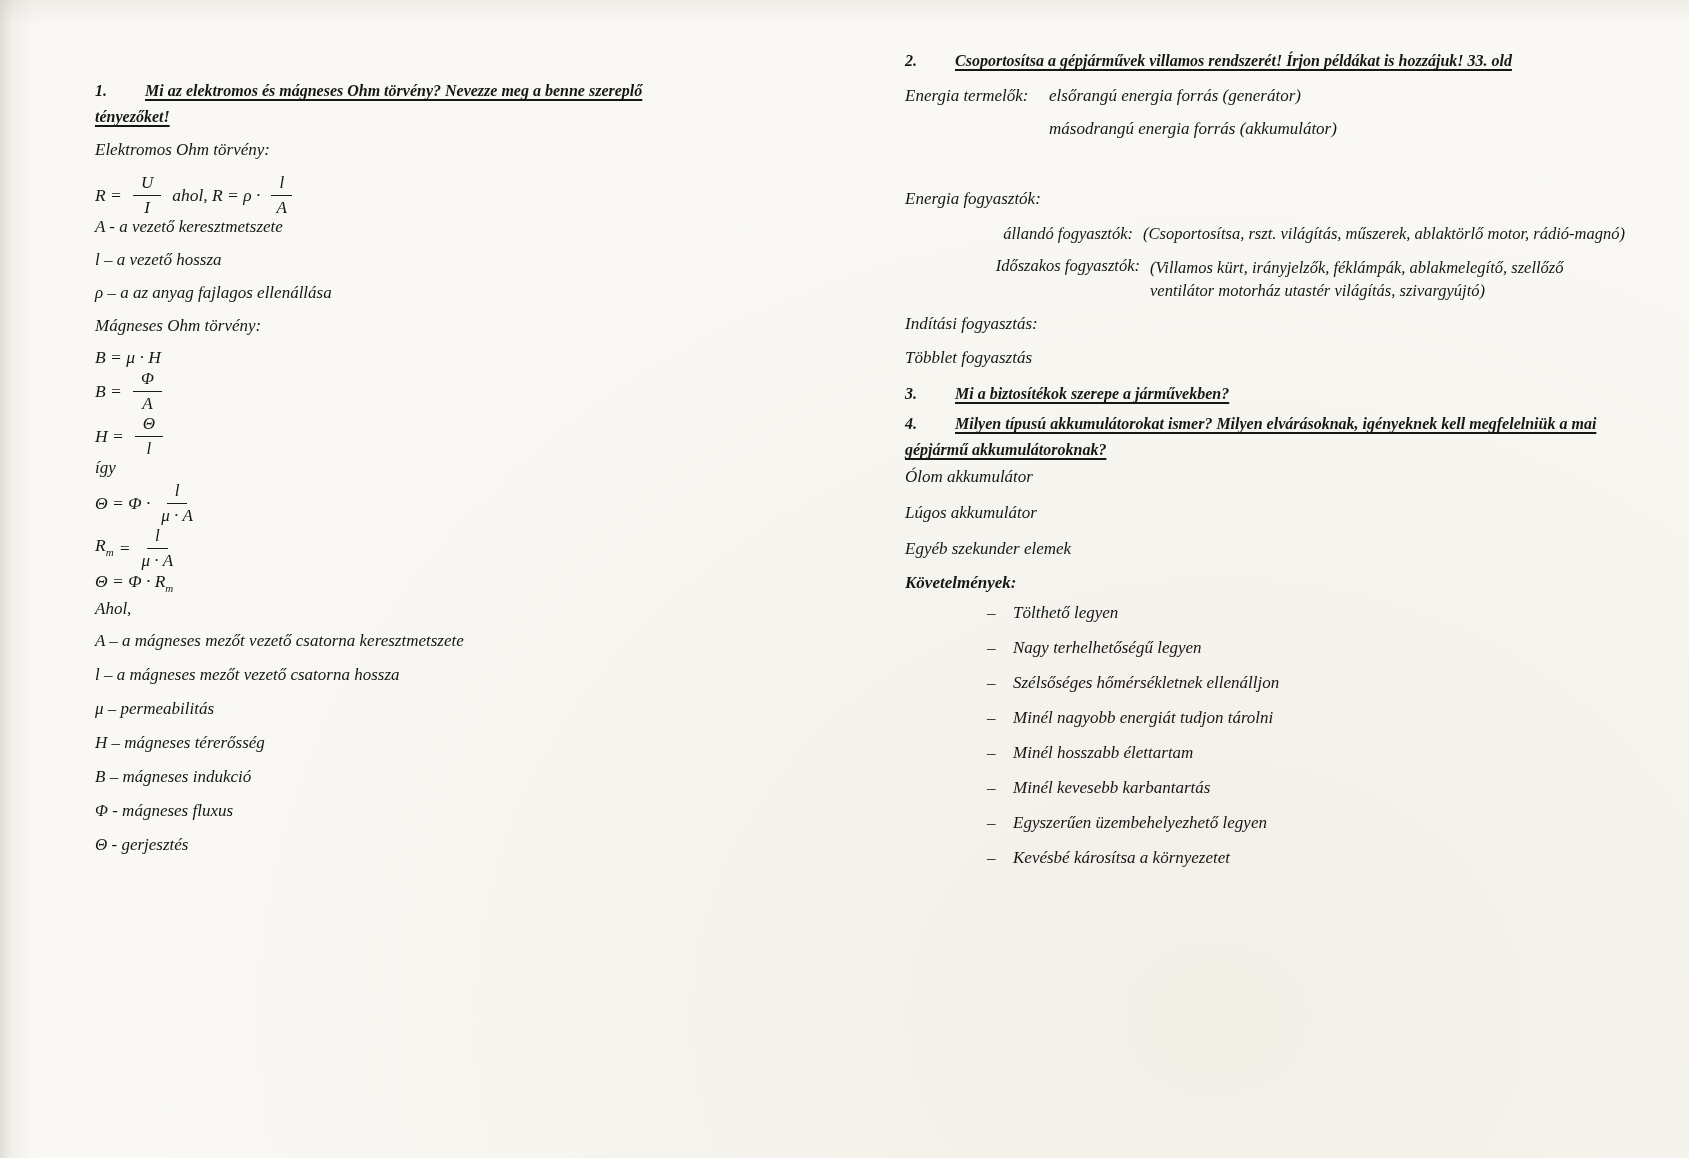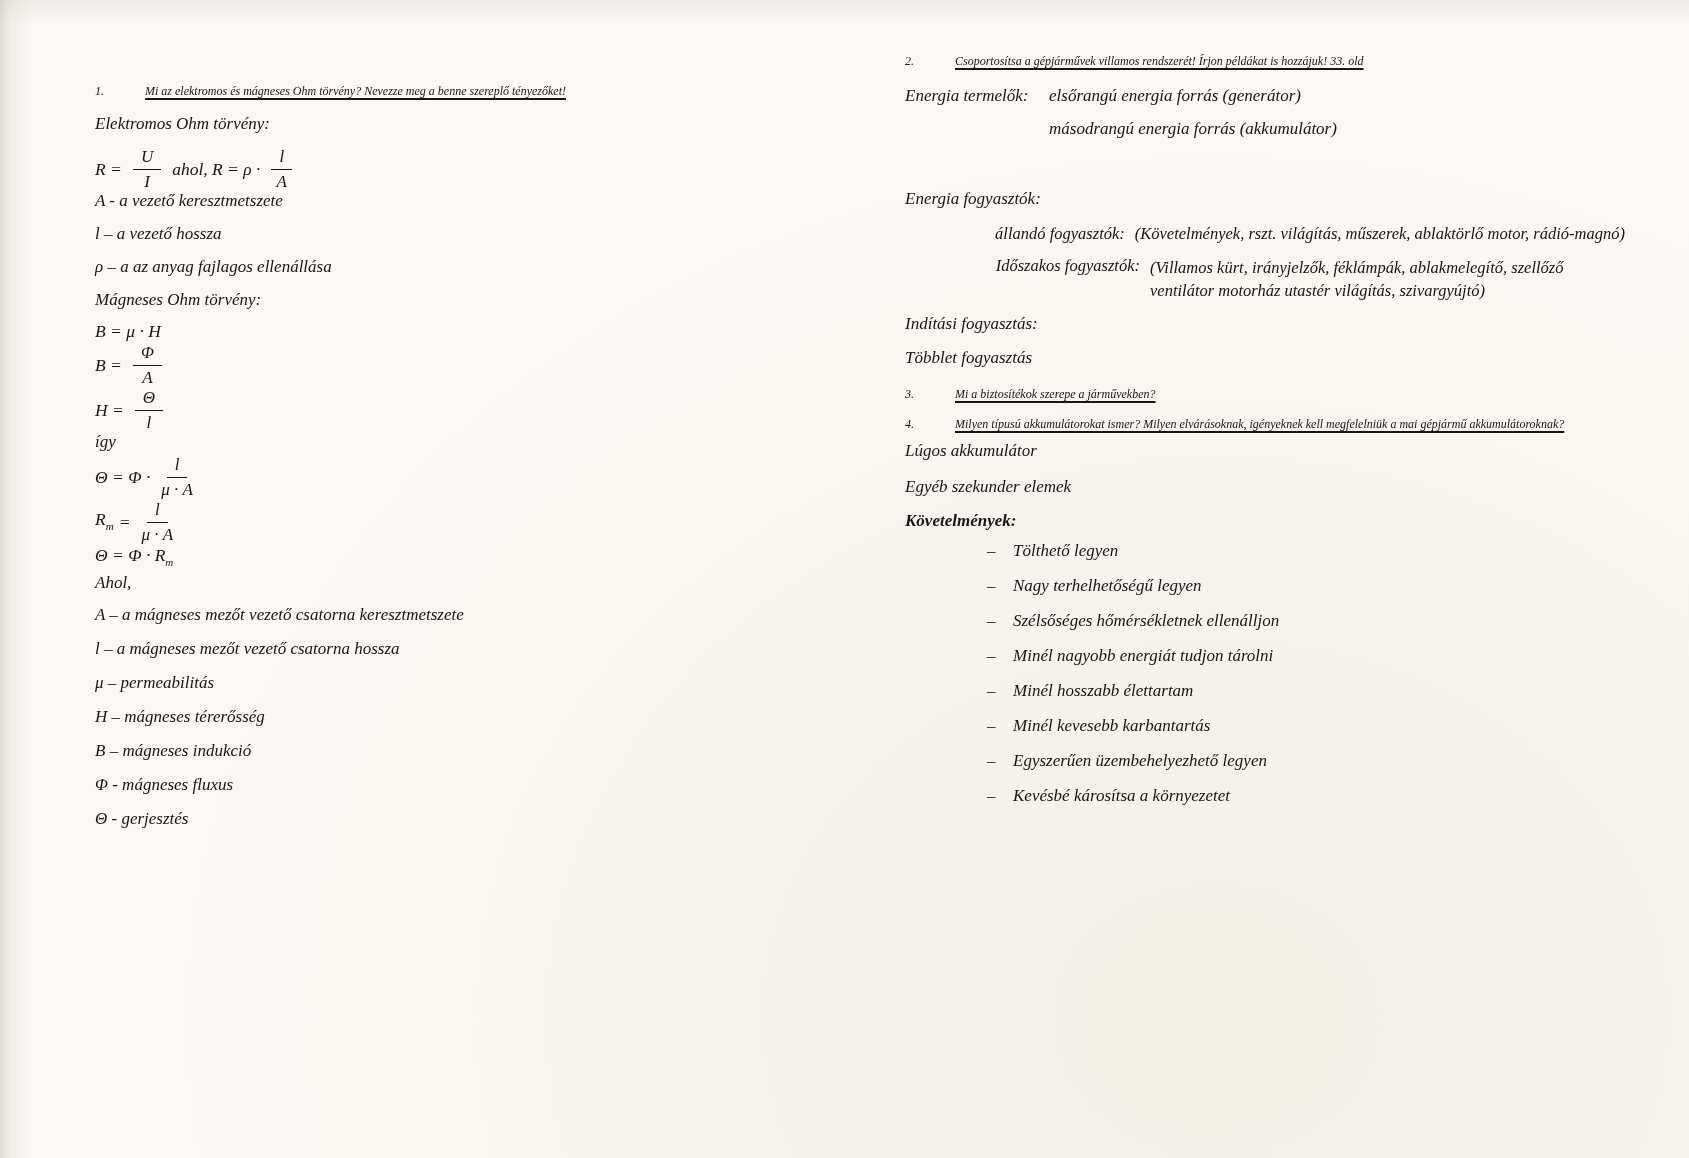--- a/index.html
+++ b/index.html
@@ -14,21 +14,21 @@
     background:
       linear-gradient(90deg, rgba(140,132,115,0.22) 0px, rgba(140,132,115,0.07) 12px, rgba(0,0,0,0) 34px),
       linear-gradient(180deg, rgba(140,132,115,0.10) 0px, rgba(0,0,0,0) 26px),
       radial-gradient(ellipse at 72% 88%, rgba(216,206,182,0.22), rgba(0,0,0,0) 62%),
       #f9f8f4;
   }
   .col{position:absolute;}
   .col-left{left:95px;top:78px;width:620px;}
   .col-right{left:905px;top:48px;width:720px;}
 
-  .heading{font-weight:normal;font-size:12px;line-height:26px;margin:0;}
+  .heading{font-weight:bold;font-size:16px;line-height:26px;margin:0;}
   .qnum{display:inline-block;width:50px;}
   .qtitle{text-decoration:underline;text-decoration-thickness:1.5px;text-underline-offset:3px;}
 
   .line{font-size:17px;line-height:20px;margin:0;}
   .mb10{margin-bottom:10px;} .mb12{margin-bottom:12px;} .mb13{margin-bottom:13px;}
   .mb14{margin-bottom:14px;} .mb15{margin-bottom:15px;} .mb16{margin-bottom:16px;}
   .mb50{margin-bottom:50px;gap:8px;} .mb4{margin-bottom:4px;} .mb2{margin-bottom:2px;} .mb0{margin-bottom:0;}
 
   .formula{display:flex;align-items:center;gap:5px;font-size:17.5px;line-height:22px;margin:0;}
   .frac{display:inline-flex;flex-direction:column;align-items:center;line-height:1.15;margin:0 6px;font-size:17px;}
@@ -141,36 +141,37 @@
       <span>
         <div>elsőrangú energia forrás (generátor)</div>
         <div class="val2">másodrangú energia forrás (akkumulátor)</div>
       </span>
     </div>
 
     <p class="line mb15">Energia fogyasztók:</p>
 
     <div class="pair-row mb12 wide-line">
       <span class="lbl">állandó fogyasztók:</span>
-      <span>(Követelmények, rszt. világítás, műszerek, ablaktörlő motor, rádió-magnó)</span>
+      <span>(Csoportosítsa, rszt. világítás, műszerek, ablaktörlő motor, rádió-magnó)</span>
     </div>
 
     <div class="pair-row periodic mb12 wide-line">
       <span class="lbl">Időszakos fogyasztók:</span>
       <span class="val">(Villamos kürt, irányjelzők, féklámpák, ablakmelegítő, szellőző ventilátor motorház utastér világítás, szivargyújtó)</span>
     </div>
 
     <p class="line mb14">Indítási fogyasztás:</p>
     <p class="line mb13">Többlet fogyasztás</p>
 
     <p class="heading mb4"><span class="qnum">3.</span><span class="qtitle">Mi a biztosítékok szerepe a járművekben?</span></p>
 
 
     <p class="heading mb4"><span class="qnum">4.</span><span class="qtitle">Milyen típusú akkumulátorokat ismer? Milyen elvárásoknak, igényeknek kell megfelelniük a mai gépjármű akkumulátoroknak?</span></p>
 
+    <p class="line mb16">Ólom akkumulátor</p>
     <p class="line mb16">Lúgos akkumulátor</p>
     <p class="line mb14">Egyéb szekunder elemek</p>
 
     <p class="line bold-line mb10">Követelmények:</p>
 
     <div class="req-item">
         <span class="dash">–</span>
         <span>Tölthető legyen</span>
       </div>
     <div class="req-item">

